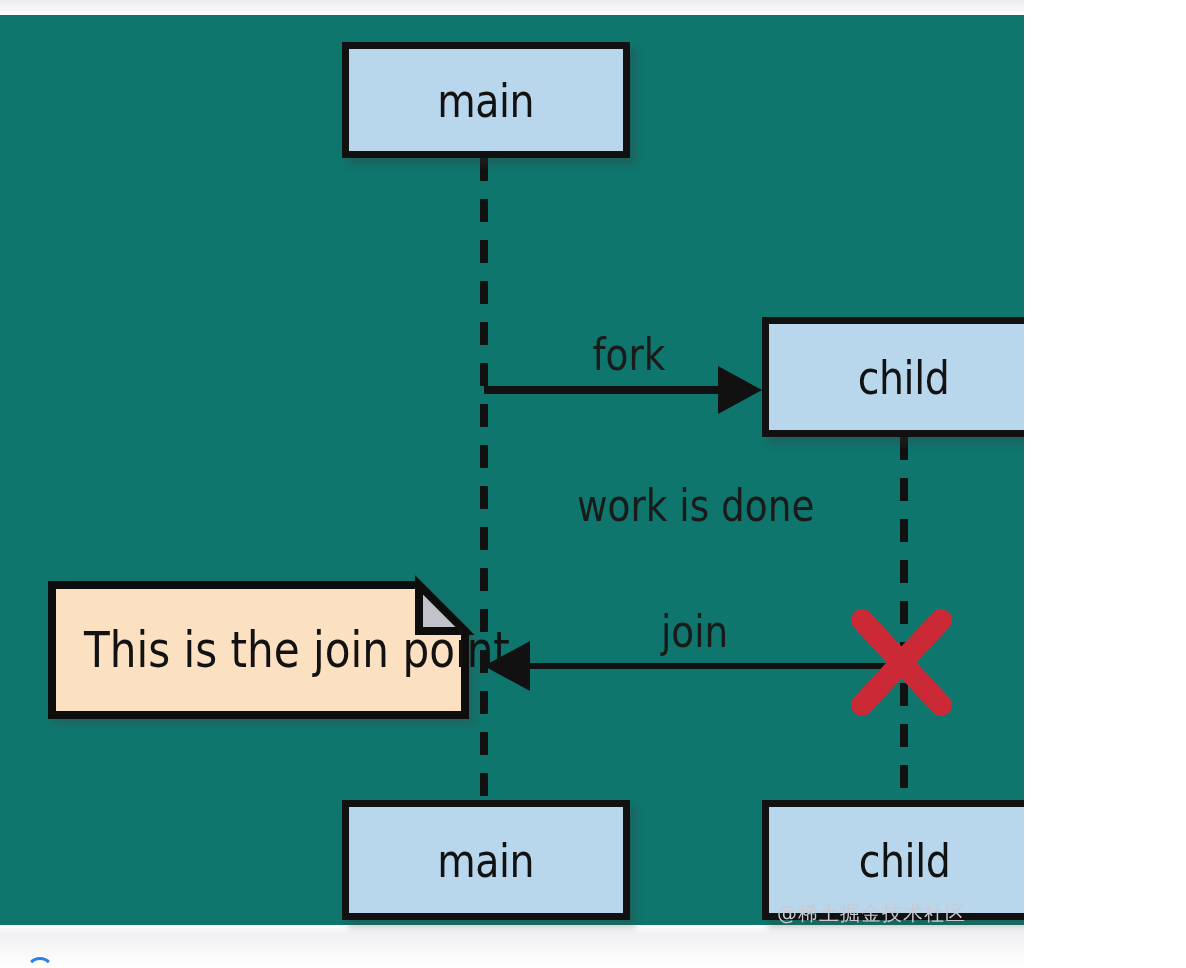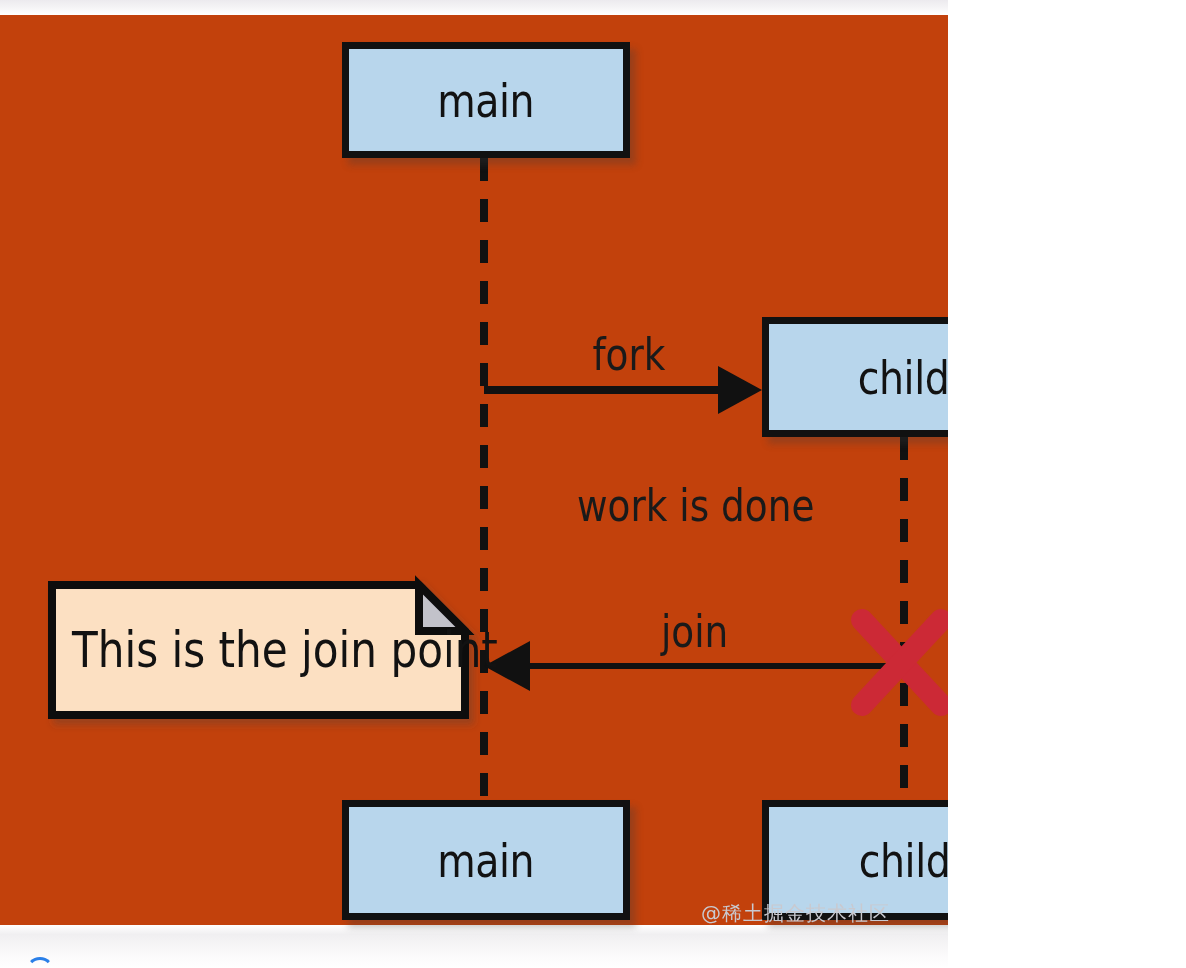--- a/index.html
+++ b/index.html
@@ -6,23 +6,23 @@
   html, body {
     margin: 0;
     padding: 0;
     background: #ffffff;
   }
   body {
     font-family: "Liberation Sans", "DejaVu Sans", sans-serif;
   }
   #canvas {
     position: relative;
-    width: 948px;
+    width: 1024px;
     height: 968px;
-    background: #c2410c;
+    background: #0f766e;
     overflow: hidden;
   }
   
   .page-band-top {
     position: absolute;
     left: 0;
     top: 0;
     width: 1186px;
     height: 15px;
     background: linear-gradient(to bottom, #eceaee 0%, #f4f3f5 45%, #ffffff 100%);
@@ -163,21 +163,21 @@
   </div>
 
   <div class="node-box" style="left:342px; top:800px; width:288px; height:120px;">
     <span class="node-label">main</span>
   </div>
 
   <div class="node-box" style="left:762px; top:800px; width:286px; height:120px;">
     <span class="node-label">child</span>
   </div>
 
-  <div class="note-box" style="left:52px; top:585px; width:413px; height:130px; background:transparent; box-shadow:none;">
+  <div class="note-box" style="left:64px; top:585px; width:413px; height:130px; background:transparent; box-shadow:none;">
     <span class="note-label">This is the join point</span>
   </div>
 
   <div class="edge-label" style="left:586px; top:333px;">fork</div>
 
   <div class="edge-label" style="left:655px; top:610px;">join</div>
 
   <div class="edge-label" style="left:556px; top:484px;">work is done</div>
 
   <div class="watermark">@稀土掘金技术社区</div>

